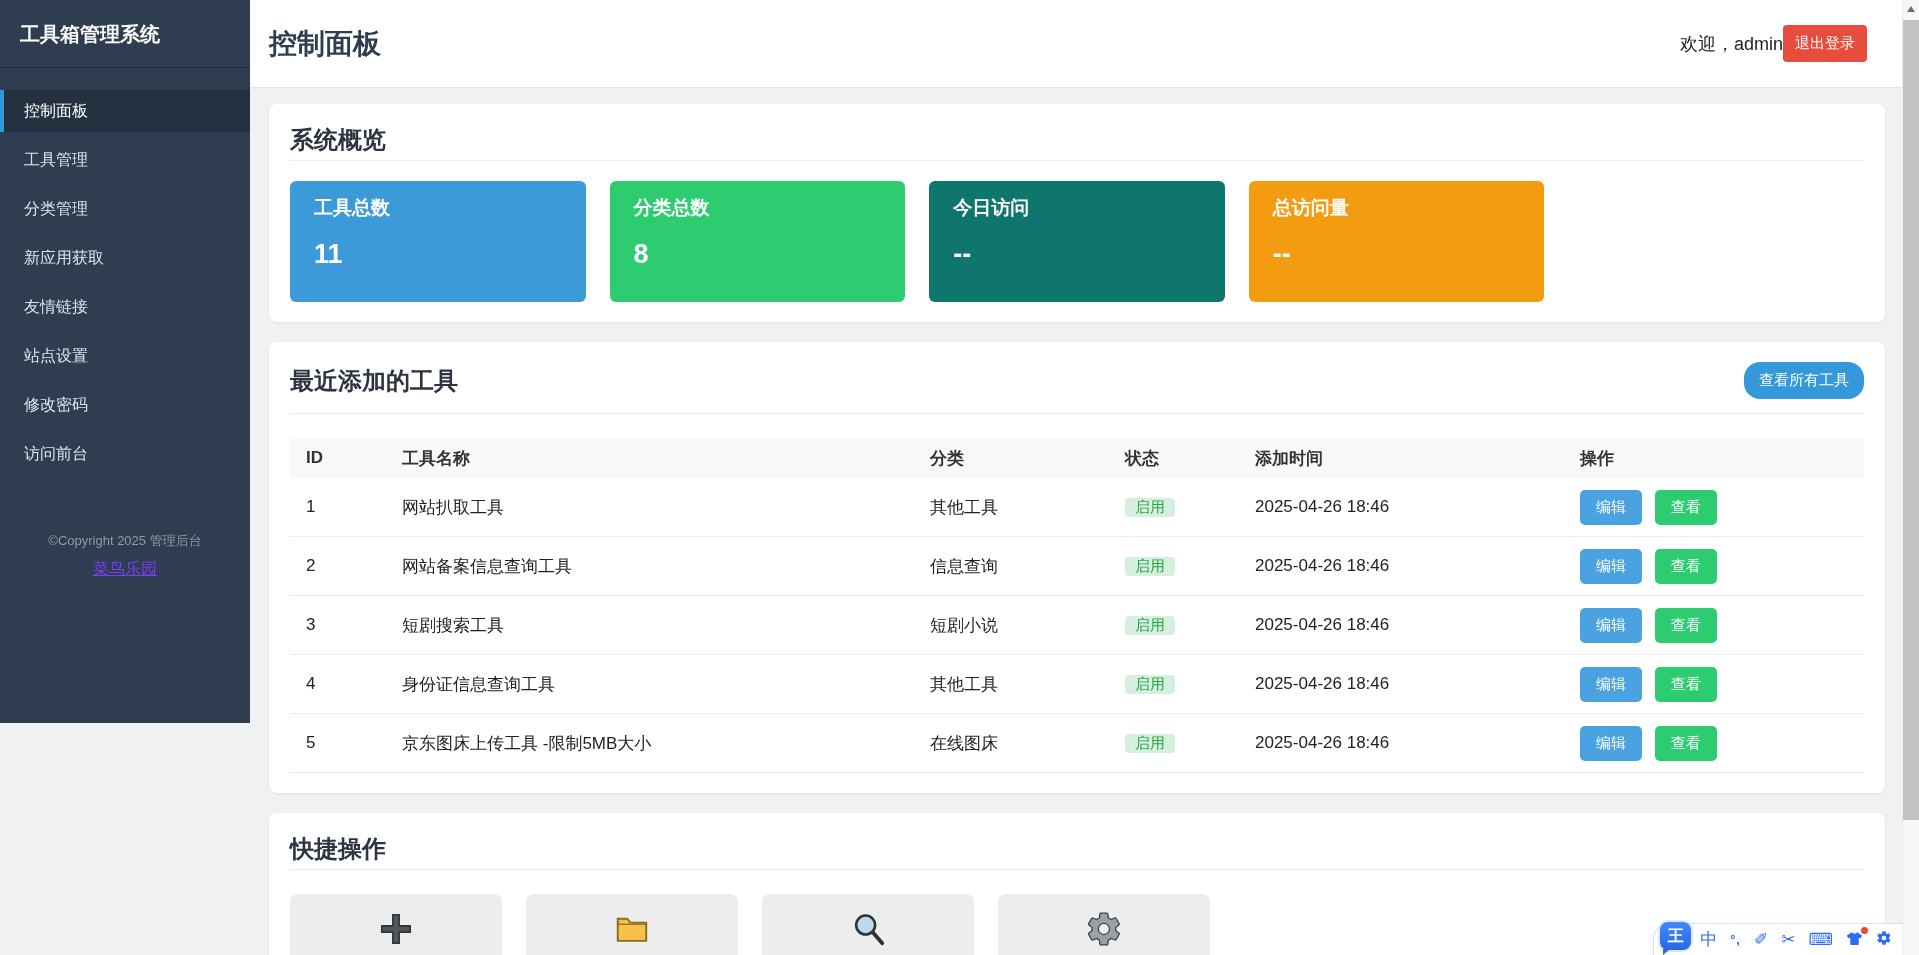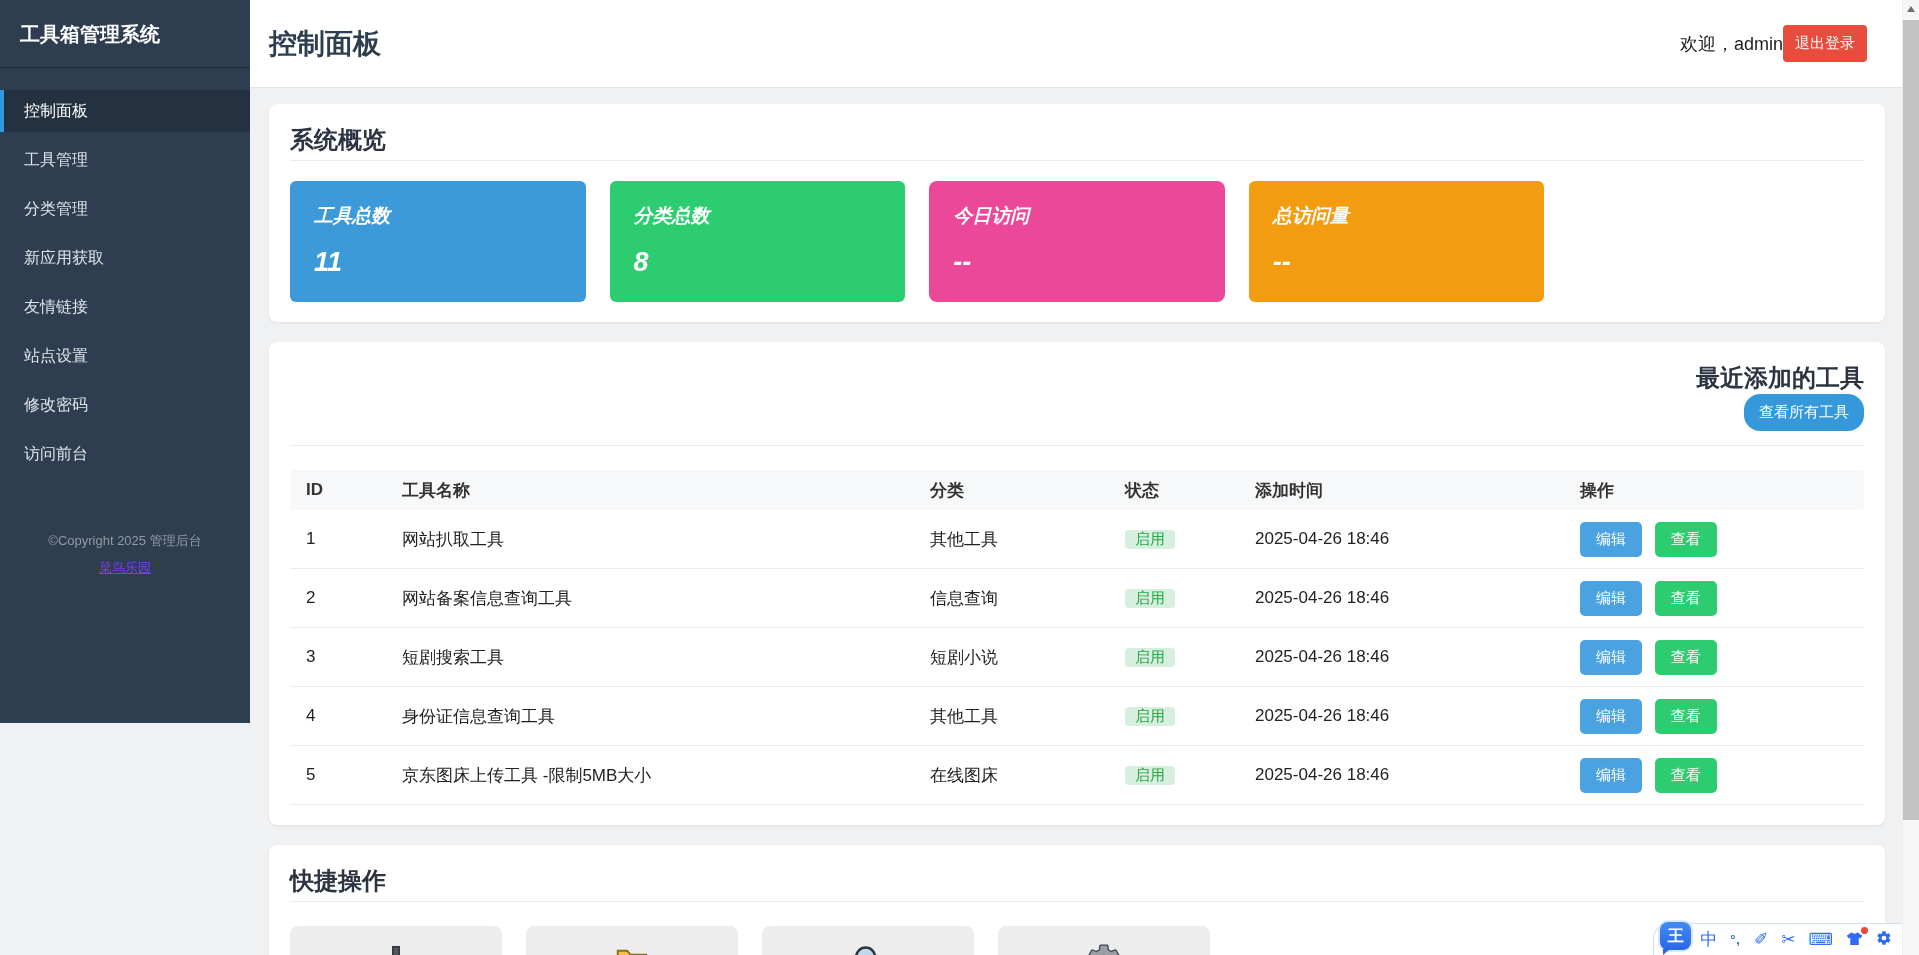--- a/index.html
+++ b/index.html
@@ -8,44 +8,44 @@
 
   
   .sidebar { position:absolute; left:0; top:0; width:250px; height:723px; background:#2e3d4f; z-index:5; }
   .side-title { height:68px; line-height:68px; padding-left:20px; color:#fff; font-size:20px; font-weight:bold;
                 border-bottom:1px solid rgba(0,0,0,0.25); }
   .side-nav { margin-top:22px; }
   .nav-item { height:42px; line-height:42px; padding-left:24px; margin-bottom:7px; font-size:16px;
               color:#dde4ea; cursor:pointer; }
   .nav-item.active { background:#233140; border-left:4px solid #3498db; padding-left:20px; color:#ffffff; }
   .side-foot { position:absolute; top:532px; left:0; width:100%; text-align:center; font-size:13px; color:#8f9aa4; }
-  .side-foot a { display:block; margin-top:9px; color:#7a3ff0; text-decoration:underline; font-size:13px; }
+  .side-foot a { display:block; margin-top:9px; color:#7a3ff0; text-decoration:underline; font-size:16px; }
 
   
   .topbar { position:absolute; left:250px; top:0; right:0; height:88px; background:#fff;
             border-bottom:1px solid #e4e4e4; display:flex; align-items:center; z-index:4; }
   .page-title { margin-left:19px; font-size:28px; font-weight:bold; color:#2c3e50; }
   .top-right { margin-left:auto; margin-right:52px; display:flex; align-items:center; }
   .welcome { font-size:18px; color:#222; }
   .btn-logout { background:#e74c3c; color:#fff; border:none; font-size:15px; padding:9px 12px;
                 border-radius:4px; cursor:pointer; font-family:inherit; }
 
   
   .main { position:absolute; left:250px; top:88px; right:0; bottom:0; padding:16px 34px 0 19px; overflow:hidden; }
   .card { background:#fff; border-radius:8px; box-shadow:0 1px 3px rgba(0,0,0,0.07); padding:20px 21px; margin-bottom:20px; }
   .section-title { font-size:24px; font-weight:bold; color:#2b3440; padding-bottom:4px; border-bottom:1px solid #ececec; }
 
   
   .stats-grid { display:grid; grid-template-columns:repeat(5,1fr); gap:24px; margin-top:20px; }
-  .stat-card { height:121px; border-radius:6px; color:#fff; padding:22px 24px; cursor:default;font-style:italic; }
+  .stat-card { height:121px; border-radius:6px; color:#fff; padding:14px 24px; cursor:default; }
   .stat-label { font-size:19px; font-weight:bold; }
   .stat-value { font-size:27px; font-weight:bold; margin-top:18px; }
 
   
-  .card-head { display:flex; align-items:flex-end;flex-direction:column; }
+  .card-head { display:flex; align-items:center; }
   .card-head .section-title { flex:1; border-bottom:none; padding-bottom:0; }
   .head-rule { border-bottom:1px solid #ececec; margin-top:14px; }
   .btn-viewall { background:#3498db; color:#fff; border:none; font-size:15px; padding:9px 15px;
                  border-radius:16px; cursor:pointer; font-family:inherit; }
   .table { margin-top:24px; }
   .trow { display:grid; grid-template-columns:96px 528px 195px 130px 325px 1fr; align-items:center; }
   .thead { background:#f7f8f9; height:40px; font-weight:bold; font-size:17px; color:#333; border-radius:3px; }
   .tbody-row { height:59px; font-size:17px; color:#222; border-bottom:1px solid #ececec; }
   .tbody-row:last-child { border-bottom:1px solid #ececec; }
   .cell { padding-left:16px; }
@@ -117,21 +117,21 @@
     <div class="section-title">系统概览</div>
     <div class="stats-grid">
       <div class="stat-card" style="background: rgb(61, 154, 216);">
         <div class="stat-label">工具总数</div>
         <div class="stat-value">11</div>
       </div>
       <div class="stat-card" style="background: rgb(46, 204, 113);">
         <div class="stat-label">分类总数</div>
         <div class="stat-value">8</div>
       </div>
-      <div class="stat-card" style="background: #ec4899; border-radius: 8px;">
+      <div class="stat-card" style="background: #0f766e;">
         <div class="stat-label">今日访问</div>
         <div class="stat-value">--</div>
       </div>
       <div class="stat-card" style="background: rgb(243, 156, 18);">
         <div class="stat-label">总访问量</div>
         <div class="stat-value">--</div>
       </div>
     </div>
   </section>
 

